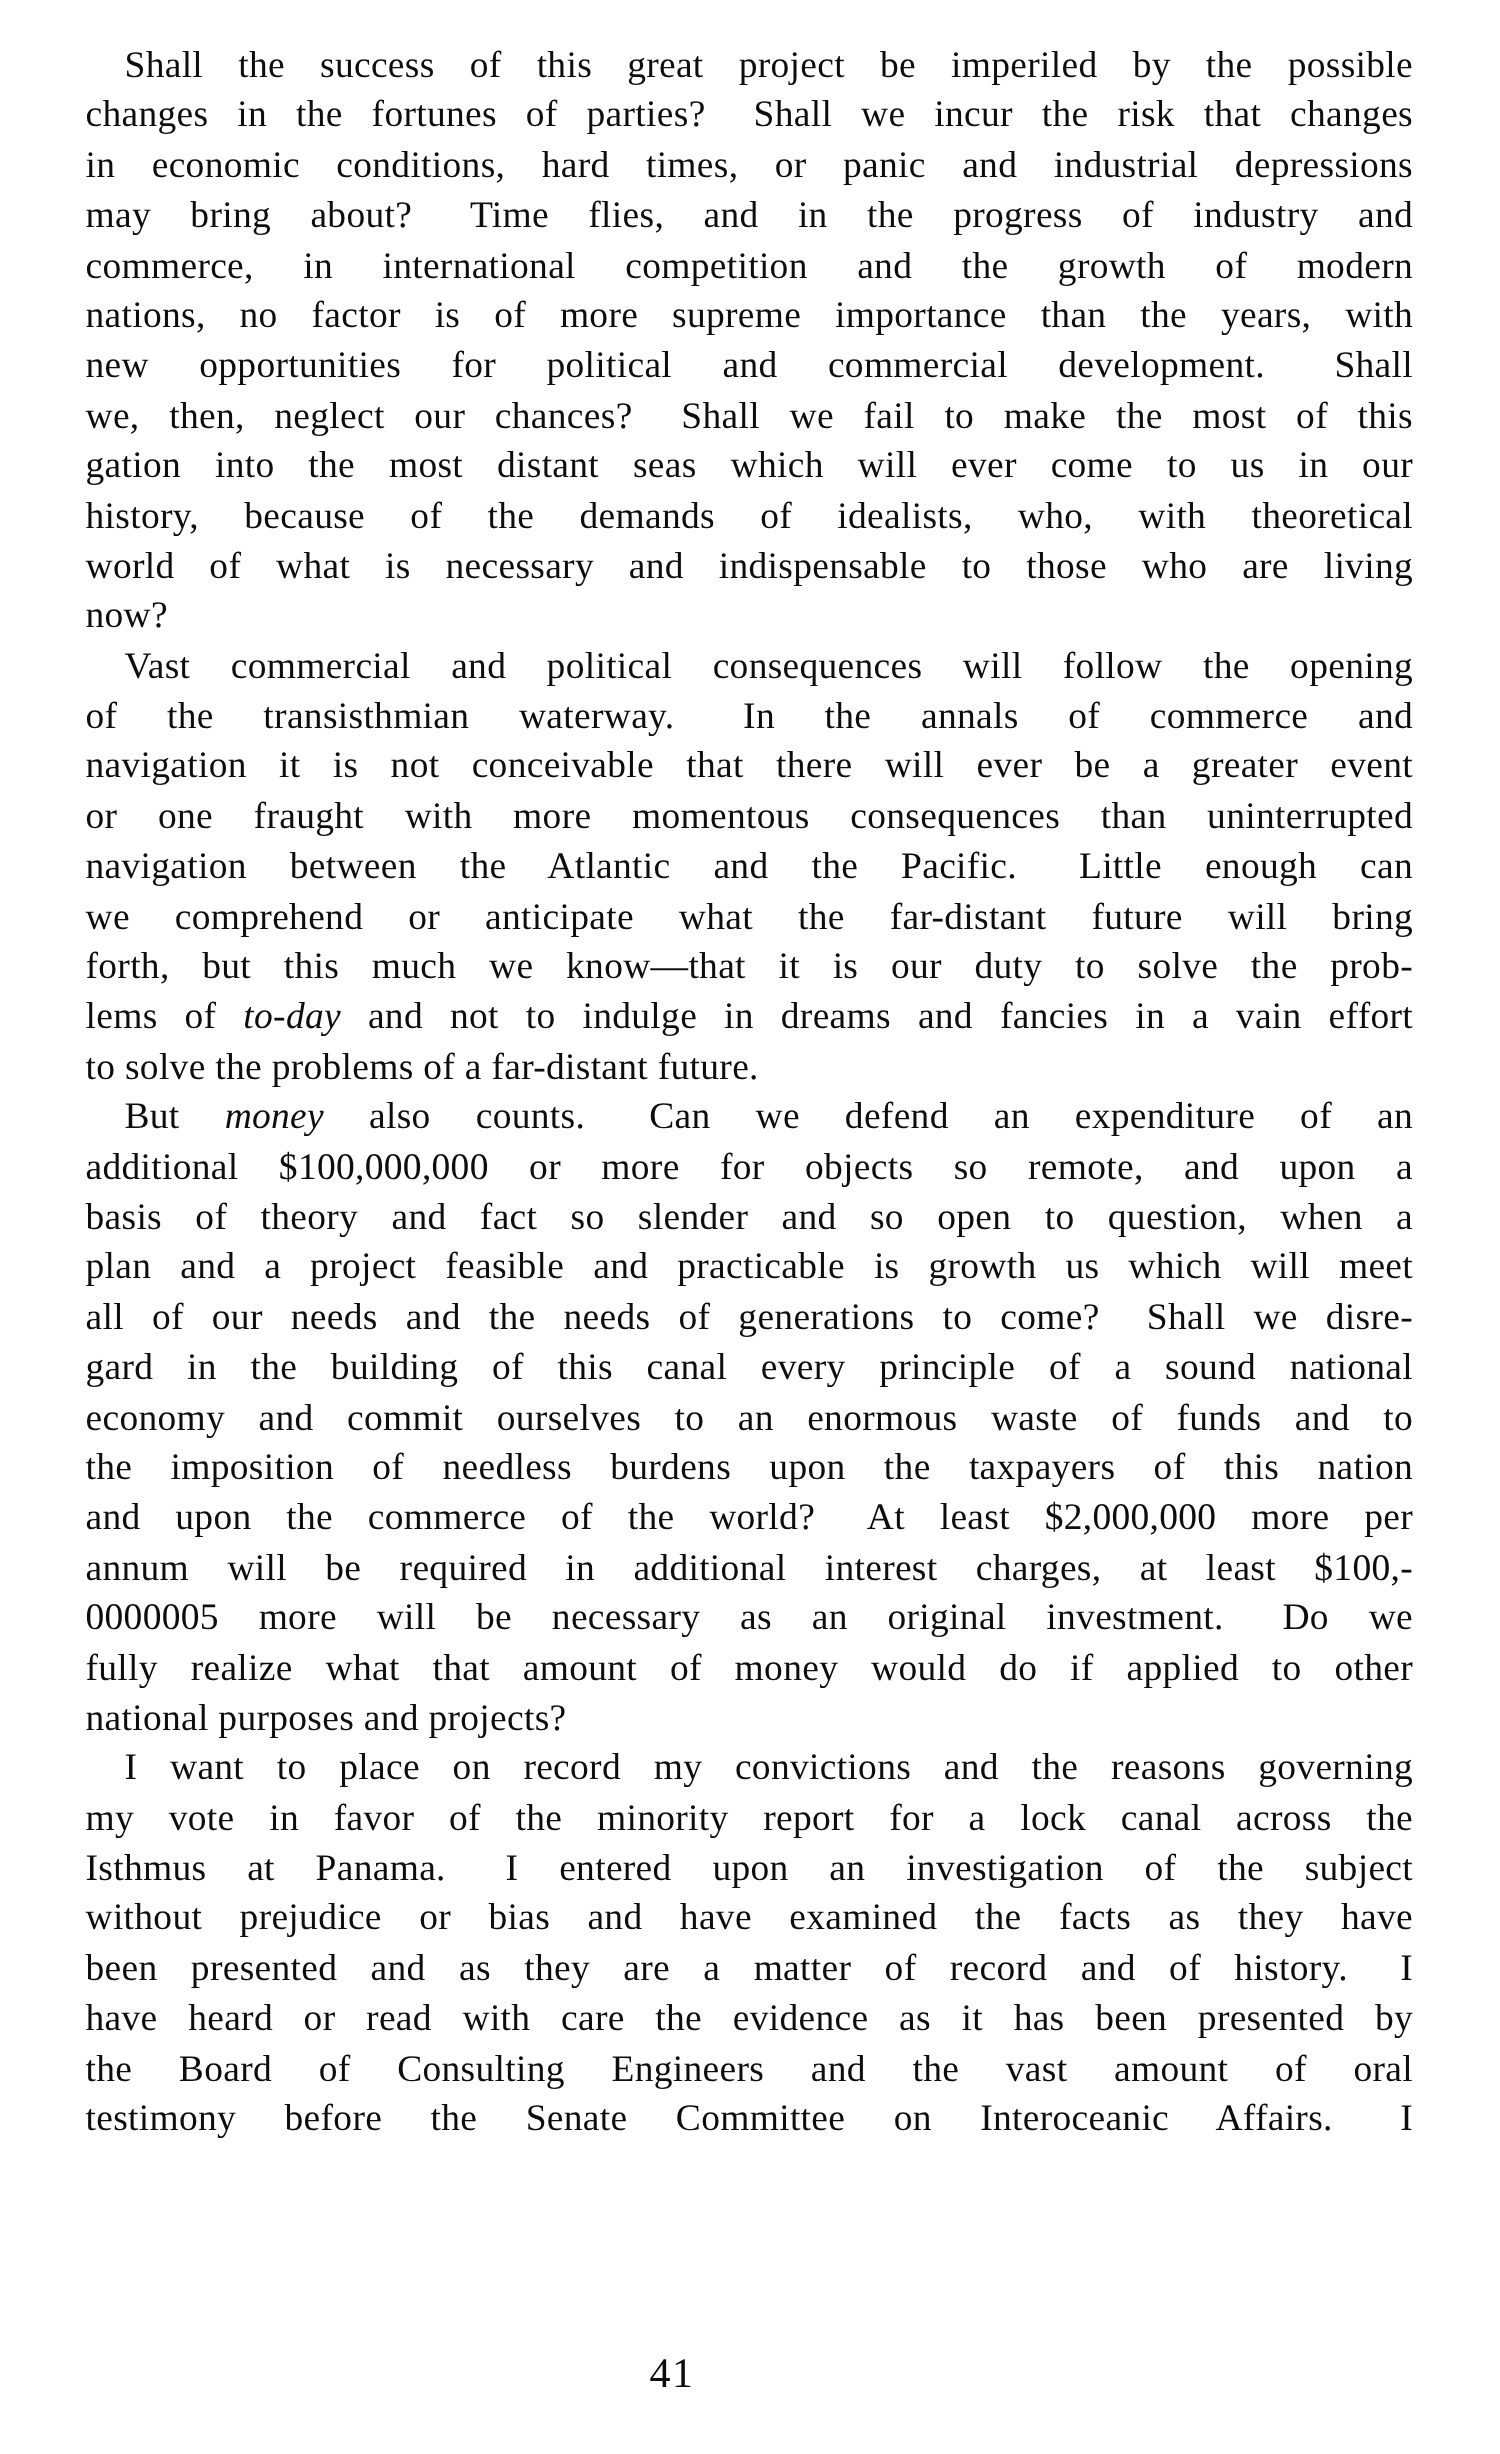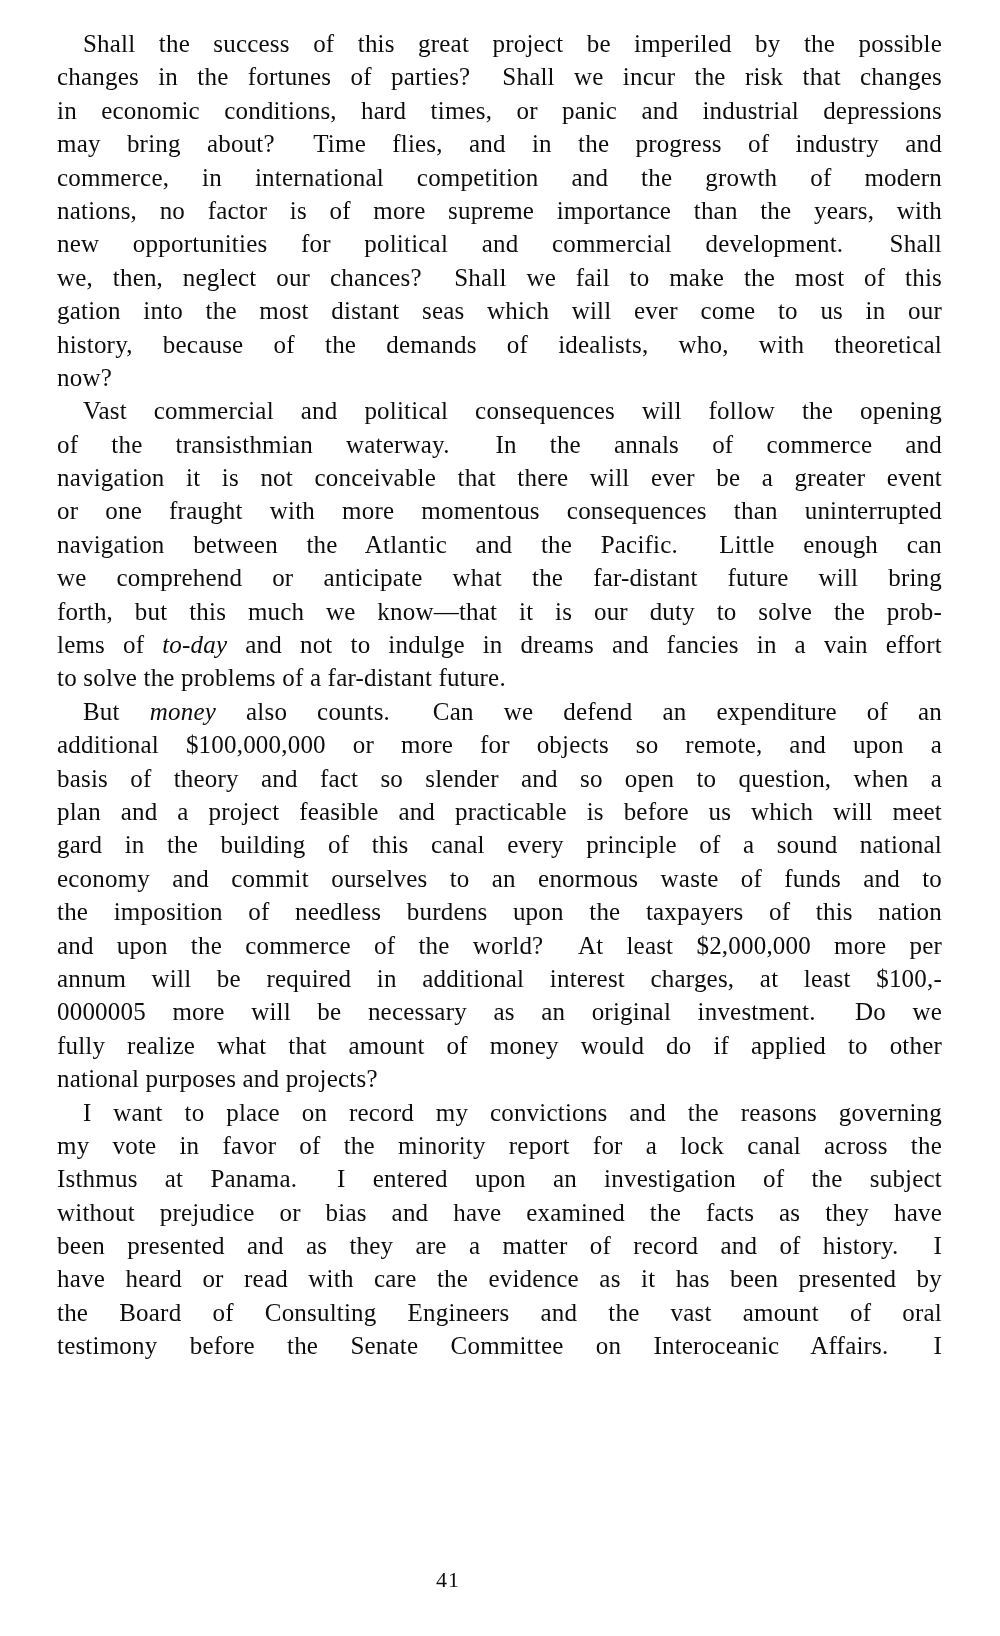--- a/index.html
+++ b/index.html
@@ -44,58 +44,60 @@
   }
   .line i {
     font-style: italic;
   }
   .page-number {
     position: absolute;
     top: 1567px;
     left: 0;
     width: 896px;
     text-align: center;
-    font-size: 22px;
+    font-size: 28px;
     letter-spacing: 1px;
   }
 </style>
 </head>
 <body>
 
 <div class="page">
   <div class="text-block">
       <div class="paragraph">
         <div class="line first-line">Shall the success of this great project be imperiled by the possible</div>
         <div class="line">changes in the fortunes of parties?  Shall we incur the risk that changes</div>
         <div class="line">in economic conditions, hard times, or panic and industrial depressions</div>
         <div class="line">may bring about?  Time flies, and in the progress of industry and</div>
         <div class="line">commerce, in international competition and the growth of modern</div>
         <div class="line">nations, no factor is of more supreme importance than the years, with</div>
         <div class="line">new opportunities for political and commercial development.  Shall</div>
         <div class="line">we, then, neglect our chances?  Shall we fail to make the most of this</div>
         <div class="line">gation into the most distant seas which will ever come to us in our</div>
         <div class="line">history, because of the demands of idealists, who, with theoretical</div>
+        <div class="line">world of what is necessary and indispensable to those who are living</div>
         <div class="line last-line">now?</div>
       </div>
       <div class="paragraph">
         <div class="line first-line">Vast commercial and political consequences will follow the opening</div>
         <div class="line">of the transisthmian waterway.  In the annals of commerce and</div>
         <div class="line">navigation it is not conceivable that there will ever be a greater event</div>
         <div class="line">or one fraught with more momentous consequences than uninterrupted</div>
         <div class="line">navigation between the Atlantic and the Pacific.  Little enough can</div>
         <div class="line">we comprehend or anticipate what the far-distant future will bring</div>
         <div class="line">forth, but this much we know—that it is our duty to solve the prob-</div>
         <div class="line">lems of <i>to-day</i> and not to indulge in dreams and fancies in a vain effort</div>
         <div class="line last-line">to solve the problems of a far-distant future.</div>
       </div>
       <div class="paragraph">
         <div class="line first-line">But <i>money</i> also counts.  Can we defend an expenditure of an</div>
         <div class="line">additional $100,000,000 or more for objects so remote, and upon a</div>
         <div class="line">basis of theory and fact so slender and so open to question, when a</div>
-        <div class="line">plan and a project feasible and practicable is before us which will meet</div>
+        <div class="line">plan and a project feasible and practicable is growth us which will meet</div>
+        <div class="line">all of our needs and the needs of generations to come?  Shall we disre-</div>
         <div class="line">gard in the building of this canal every principle of a sound national</div>
         <div class="line">economy and commit ourselves to an enormous waste of funds and to</div>
         <div class="line">the imposition of needless burdens upon the taxpayers of this nation</div>
         <div class="line">and upon the commerce of the world?  At least $2,000,000 more per</div>
         <div class="line">annum will be required in additional interest charges, at least $100,-</div>
         <div class="line">0000005 more will be necessary as an original investment.  Do we</div>
         <div class="line">fully realize what that amount of money would do if applied to other</div>
         <div class="line last-line">national purposes and projects?</div>
       </div>
       <div class="paragraph">

